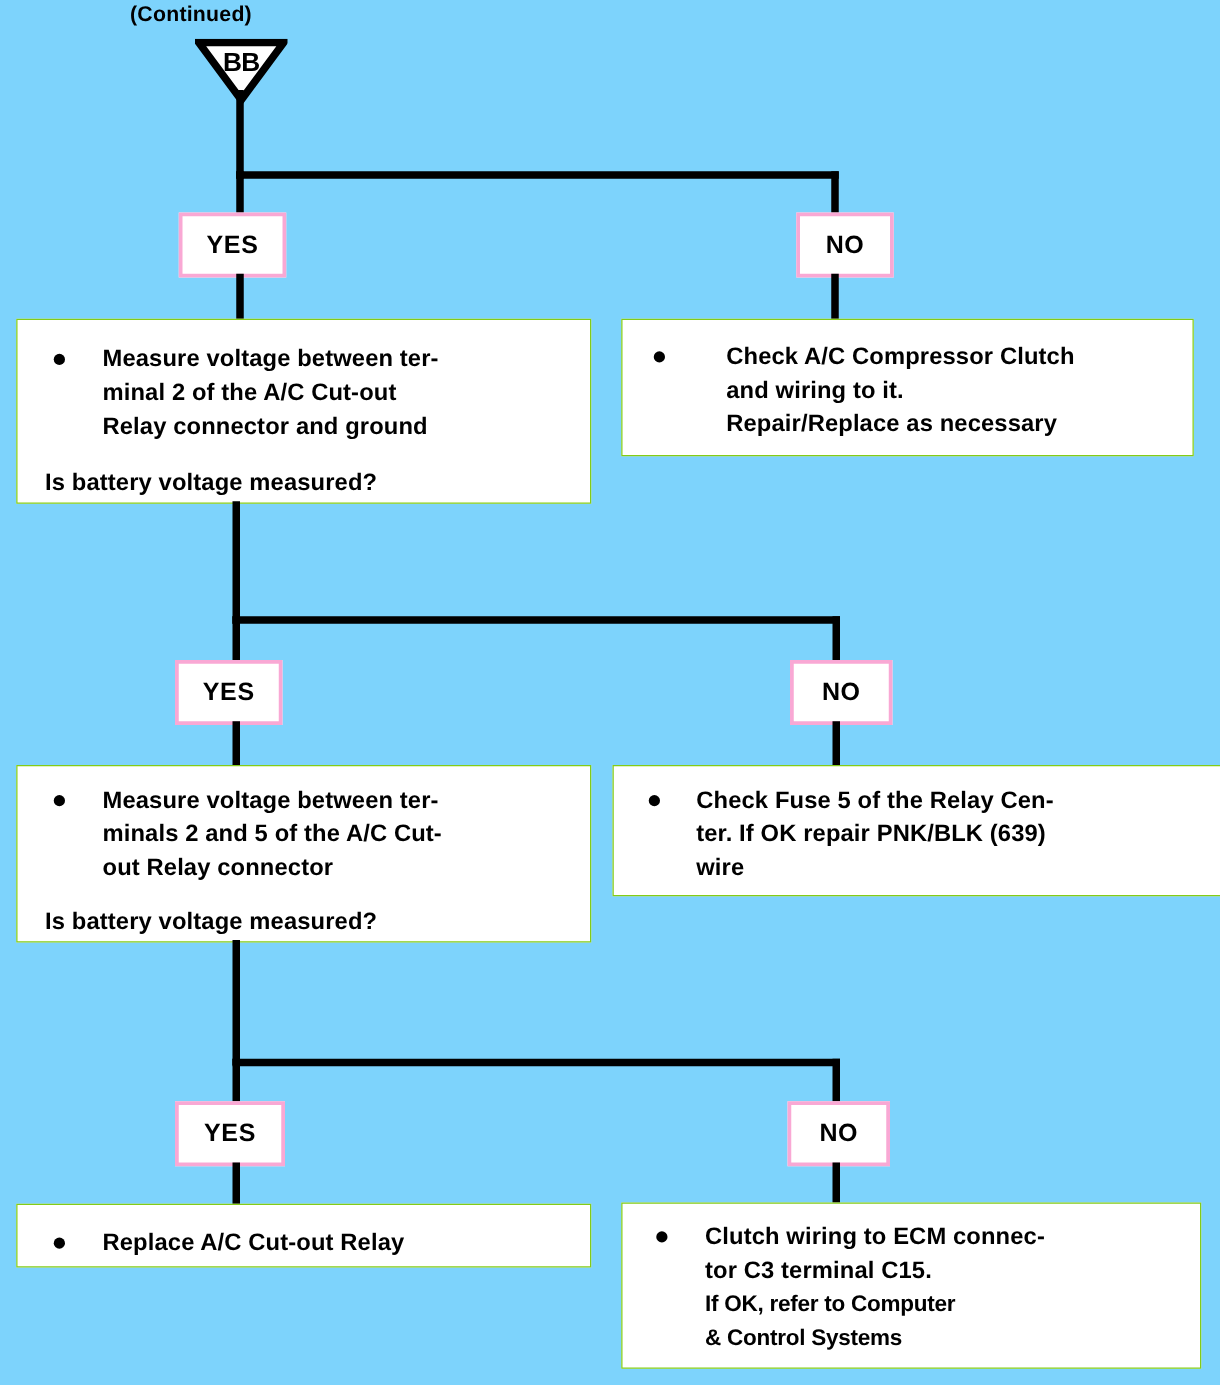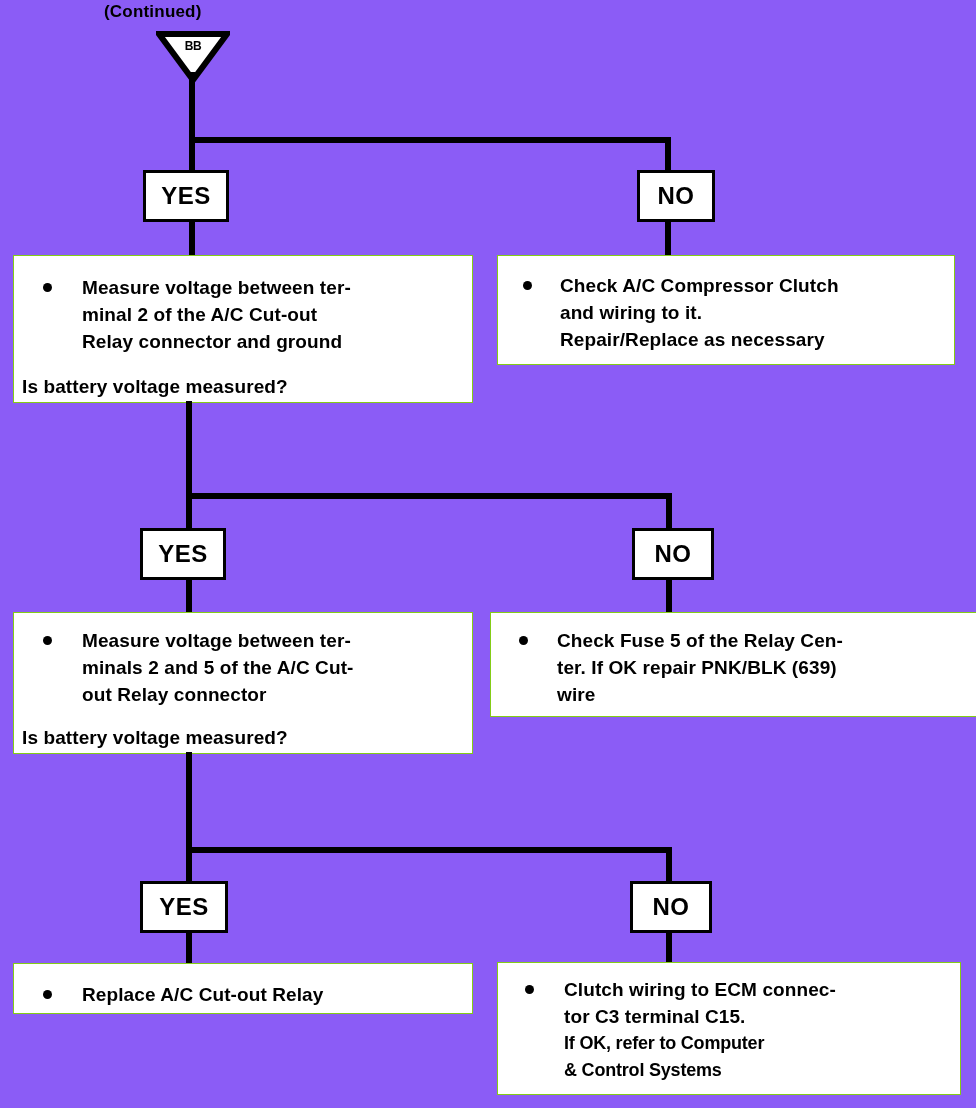--- a/index.html
+++ b/index.html
@@ -8,21 +8,21 @@
     background: #ffffff;
   }
   body {
     font-family: "Liberation Sans", sans-serif;
     color: #000000;
   }
   #page {
     position: relative;
     width: 976px;
     height: 1108px;
-    background: #8b5cf6;
+    background: #7dd3fc;
     overflow: hidden;
   }
 
   
   .vline {
     position: absolute;
     background: #000000;
     width: 6px;
   }
   .hline {
@@ -44,34 +44,34 @@
   .tri-wrap {
     position: absolute;
   }
   .tri-wrap svg { display: block; }
   .tri-label {
     position: absolute;
     top: 8px;
     left: 0;
     width: 100%;
     text-align: center;
-    font-size: 12px;
+    font-size: 21px;
     font-weight: bold;
     letter-spacing: -0.5px;
   }
 
   
   .yn {
     position: absolute;
-    border: 3px solid #000000;
+    border: 3px solid #f9a8d4;
     background: #ffffff;
     display: flex;
     align-items: center;
     justify-content: center;
-    font-size: 24px;
+    font-size: 20px;
     font-weight: bold;
     letter-spacing: 0.5px;
     box-sizing: border-box;
   }
 
   
   .box {
     position: absolute;
     border: 1px solid #84cc16;
     background: #ffffff;
@@ -95,21 +95,21 @@
     font-weight: bold;
     line-height: 27px;
     letter-spacing: 0.1px;
     white-space: pre-line;
   }
   .qtext {
     font-size: 19px;
     font-weight: bold;
     line-height: 27px;
     letter-spacing: 0.1px;
-    padding-left: 8px;
+    padding-left: 22px;
   }
   .narrow {
     letter-spacing: -0.2px;
     font-stretch: condensed;
   }
 </style>
 </head>
 <body>
 
 <div id="page">
@@ -139,21 +139,21 @@
     <div class="bullet-row" style="margin-top:18px;">
       <span class="bullet-dot"></span>
       <div class="btext">Measure voltage between ter-
 minal 2 of the A/C Cut-out
 Relay connector and ground</div>
     </div>
     <div class="qtext" style="margin-top:18px;">Is battery voltage measured?</div>
   </div>
 
   <div class="box" style="left:497px; top:255px; width:458px; height:110px;">
-    <div class="bullet-row" style="margin-top:16px; padding-left:62px;">
+    <div class="bullet-row" style="margin-top:16px; padding-left:83px;">
       <span class="bullet-dot" style="left:25px;"></span>
       <div class="btext">Check A/C Compressor Clutch
 and wiring to it.
 Repair/Replace as necessary</div>
     </div>
   </div>
 
   <div class="vline" style="left:186px; top:401px; height:98px;"></div>
 
   <div class="hline" style="left:186px; top:493px; width:486px;"></div>

